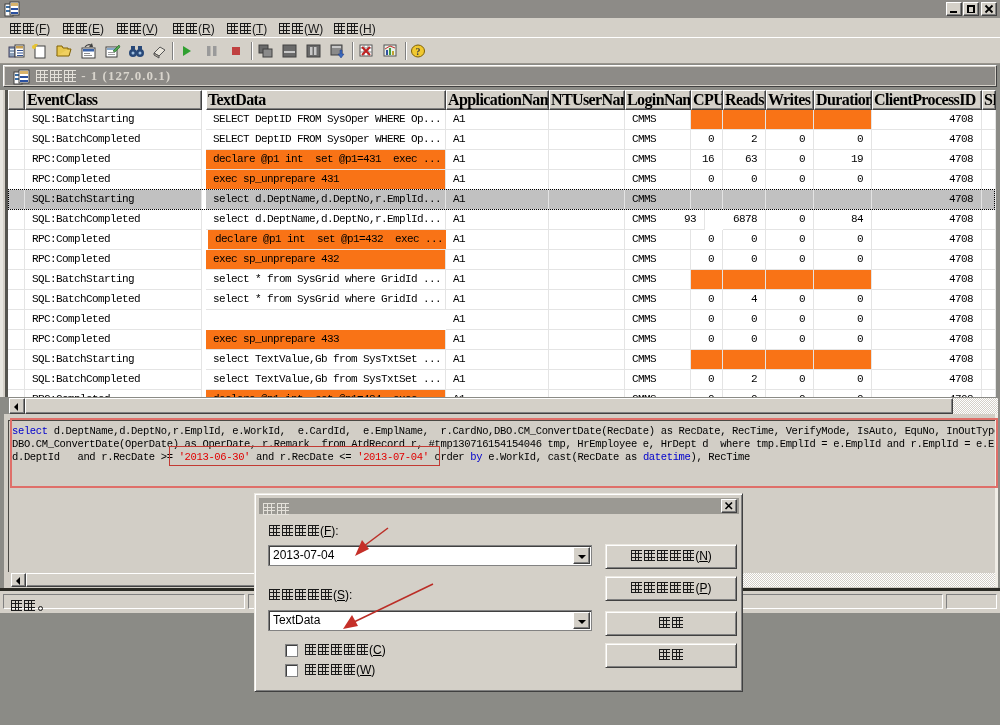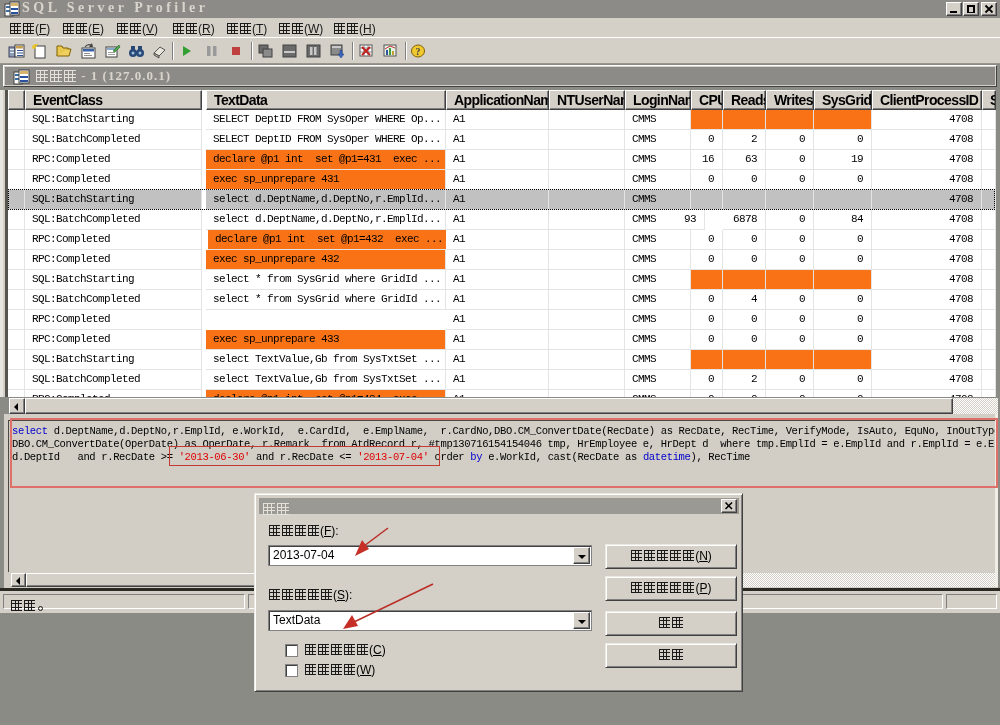--- a/index.html
+++ b/index.html
@@ -14,21 +14,21 @@
 .capbtn{position:absolute;top:2px;width:16px;height:14px;background:#d4d0c8;border-top:1px solid #fff;border-left:1px solid #fff;border-right:1px solid #404040;border-bottom:1px solid #404040;box-shadow:inset -1px -1px 0 #808080;}
 #menubar{position:absolute;left:0;top:18px;width:1000px;height:19px;background:#d4d0c8;}
 .mi{position:absolute;top:4px;font-size:12px;color:#1a1a1a;white-space:nowrap;}
 #toolbar{position:absolute;left:0;top:37px;width:1000px;height:27px;background:#d4d0c8;border-top:1px solid #fff;border-bottom:1px solid #9a968e;}
 .tbi{position:absolute;top:5px;width:17px;height:16px;}
 .tsep{position:absolute;top:4px;width:2px;height:18px;border-left:1px solid #808080;border-right:1px solid #fff;}
 #childwrap{position:absolute;left:3px;top:65px;width:994px;height:22px;border-top:1px solid #fff;border-left:1px solid #fff;border-right:1px solid #404040;border-bottom:1px solid #404040;background:#d4d0c8;padding:1px;}
 #childcap{width:100%;height:100%;background:#8d8b87;position:relative;}
 #childcap .txt{position:absolute;left:30px;top:1px;font-family:"Liberation Serif",serif;font-weight:bold;font-size:13px;letter-spacing:1px;color:#d9d5cd;white-space:nowrap;}
 #grid{position:absolute;left:0px;top:90px;width:996px;height:307px;background:#fff;overflow:hidden;}
-.hc{position:absolute;top:0;height:20px;background:#d4d0c8;border-top:1px solid #fff;border-left:1px solid #fff;border-right:1px solid #404040;border-bottom:1px solid #404040;box-shadow:inset -1px -1px 0 #808080;font-family:Liberation Sans, sans-serif;font-weight:bold;font-size:14px;letter-spacing:-0.6px;color:#000;line-height:18px;padding-left:7px;white-space:pre;overflow:hidden;}
+.hc{position:absolute;top:0;height:20px;background:#d4d0c8;border-top:1px solid #fff;border-left:1px solid #fff;border-right:1px solid #404040;border-bottom:1px solid #404040;box-shadow:inset -1px -1px 0 #808080;font-family:Liberation Serif, serif;font-weight:bold;font-size:16px;letter-spacing:-0.6px;color:#000;line-height:18px;padding-left:1px;white-space:pre;overflow:hidden;}
 .row{position:absolute;left:0;width:996px;height:20px;}
 .cell{position:absolute;top:0;height:20px;border-right:1px solid #e4e4e4;border-bottom:1px solid #e4e4e4;font-family:"Liberation Mono",monospace;font-size:11px;letter-spacing:-0.6px;line-height:19px;color:#000;white-space:pre;overflow:hidden;padding-left:7px;background:#fff;}
 .num{text-align:right;padding-right:8px;padding-left:0;}
 .yel{background:#f97316;}
 .sel .cell{background:#c1c1c1;}
 .stipple{background-image:conic-gradient(#fff 0 25%,#d4d0c8 0 50%,#fff 0 75%,#d4d0c8 0);background-size:2px 2px;}
 .sbarrow{position:absolute;width:16px;height:16px;background:#d4d0c8;border-top:1px solid #fff;border-left:1px solid #fff;border-right:1px solid #404040;border-bottom:1px solid #404040;box-shadow:inset -1px -1px 0 #808080;}
 .arr-l{width:0;height:0;border-top:4px solid transparent;border-bottom:4px solid transparent;border-right:4px solid #000;position:absolute;left:4px;top:3px;}
 #gridsb{position:absolute;left:4px;top:398px;width:994px;height:17px;}
 #bpane{position:absolute;left:4px;top:414px;width:994px;height:175px;background:#d2cec6;}
@@ -53,21 +53,20 @@
 <div id="titlebar">
 <svg style="position:absolute;left:4px;top:1px" width="16" height="16">
 <rect x="1" y="3" width="8" height="12" fill="#fff" stroke="#404040"></rect>
 <rect x="2" y="5" width="6" height="2" fill="#3a6ea5"></rect>
       <rect x="2" y="9" width="6" height="2" fill="#3a6ea5"></rect>
 <rect x="6" y="1" width="9" height="13" fill="#fff" stroke="#404040"></rect>
 <rect x="7" y="2" width="7" height="3" fill="#d8b36c"></rect>
       <rect x="7" y="7" width="7" height="2" fill="#2a50a0"></rect>
       <rect x="7" y="11" width="7" height="2" fill="#2a50a0"></rect>
 </svg>
-<span id="title-text">SQL Server Profiler</span>
 <div class="capbtn" style="left:946px">
       <div style="position:absolute;left:3px;bottom:2px;width:7px;height:2px;background:#000"></div>
     </div>
 <div class="capbtn" style="left:963px">
       <div style="position:absolute;left:3px;top:2px;width:8px;height:8px;border:2px solid #000;border-bottom-width:1px"></div>
     </div>
 <div class="capbtn" style="left:981px">
       <svg width="14" height="12" style="position:absolute;left:0;top:0">
         <path d="M3.5 2.5 L10.5 9.5 M10.5 2.5 L3.5 9.5" stroke="#000" stroke-width="1.8"></path>
       </svg>
@@ -198,21 +197,21 @@
     <div style="position:absolute;left:5px;top:0;width:3px;height:307px;background:#55544f"></div>
     <div class="hc" style="left:8px;width:17px"></div>
     <div class="hc" style="left:25px;width:177px">EventClass</div>
     <div class="hc" style="left:206px;width:240px">TextData</div>
     <div class="hc" style="left:446px;width:103px">ApplicationName</div>
     <div class="hc" style="left:549px;width:76px">NTUserName</div>
     <div class="hc" style="left:625px;width:66px">LoginName</div>
     <div class="hc" style="left:691px;width:32px">CPU</div>
     <div class="hc" style="left:723px;width:43px">Reads</div>
     <div class="hc" style="left:766px;width:48px">Writes</div>
-    <div class="hc" style="left:814px;width:58px">SysGrid</div>
+    <div class="hc" style="left:814px;width:58px">Duration</div>
     <div class="hc" style="left:872px;width:110px">ClientProcessID</div>
     <div class="hc" style="left:982px;width:14px">SPI</div>
     <div class="row " style="top:20px">
       <div class="cell " style="left:8px;width:17px"></div>
       <div class="cell " style="left:25px;width:177px">SQL:BatchStarting</div>
       <div class="cell " style="left:206px;width:240px">SELECT DeptID FROM SysOper WHERE Op...</div>
       <div class="cell " style="left:446px;width:103px">A1</div>
       <div class="cell " style="left:549px;width:76px"></div>
       <div class="cell " style="left:625px;width:66px">CMMS</div>
       <div class="cell num yel" style="left:691px;width:32px"></div>

